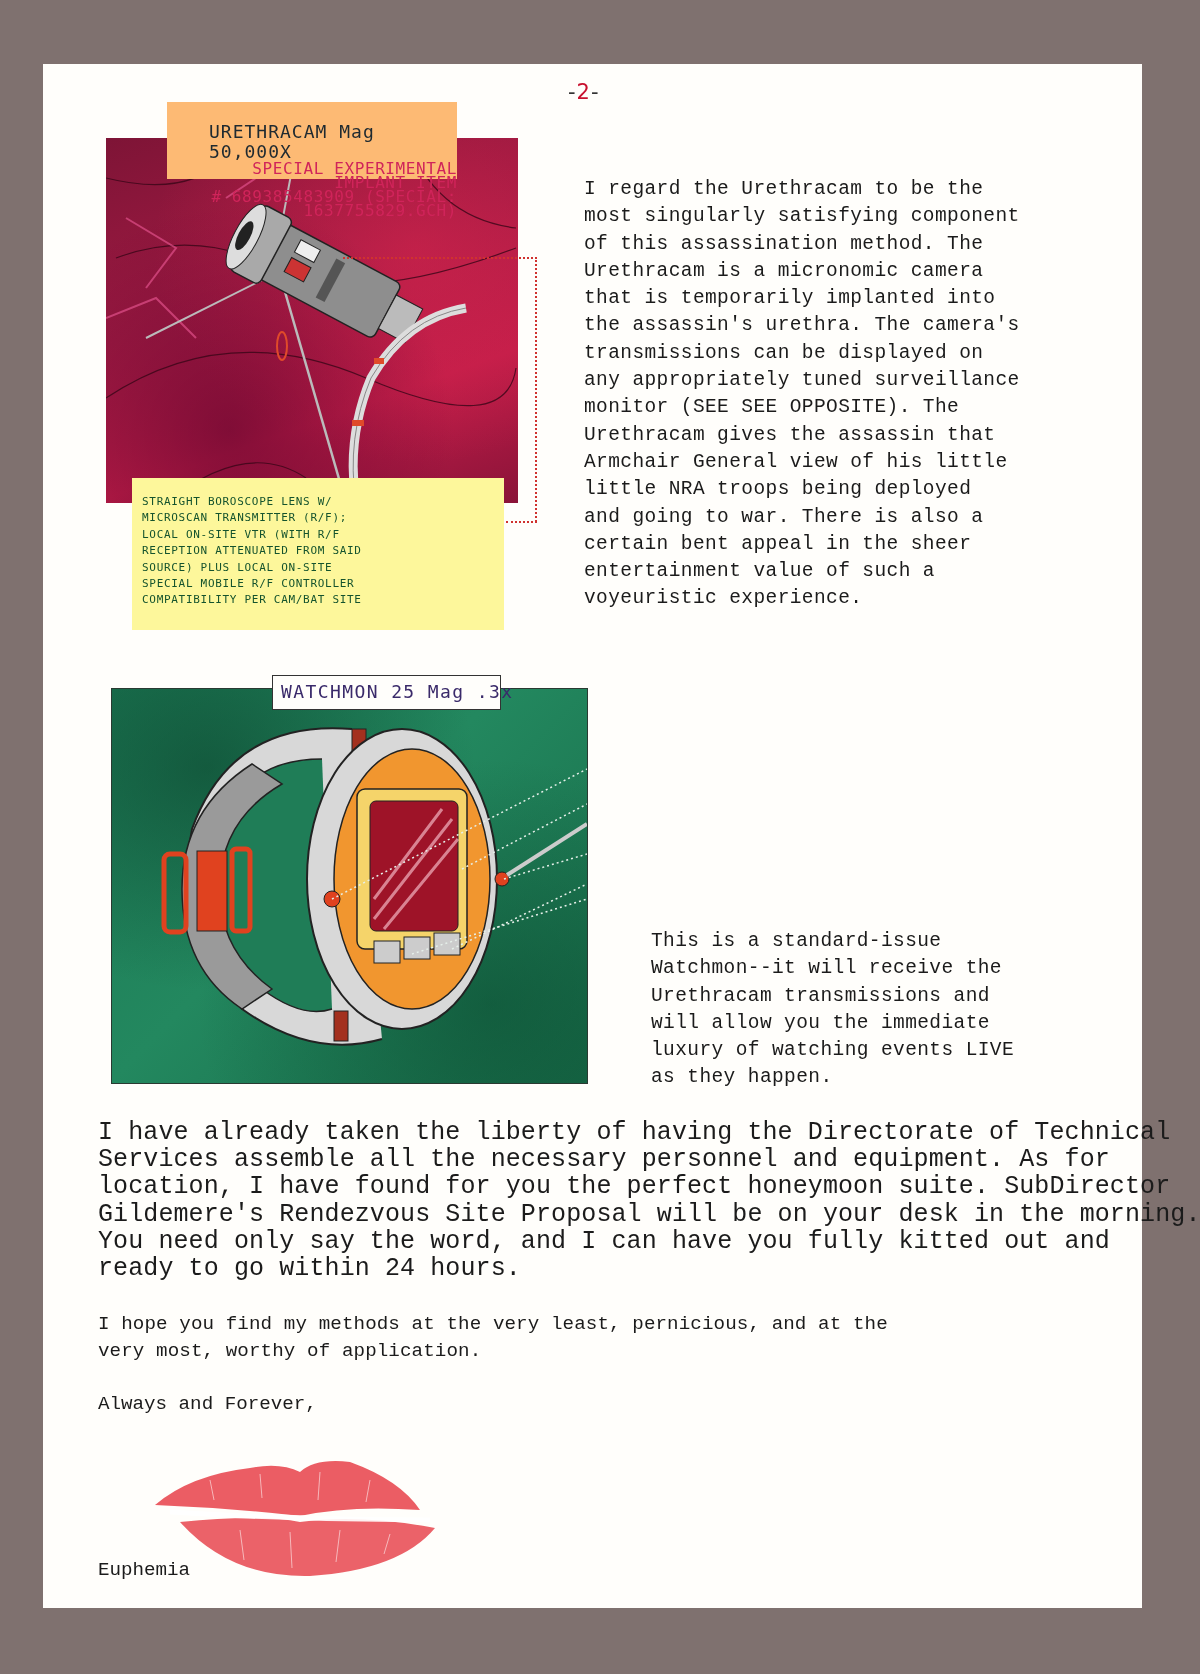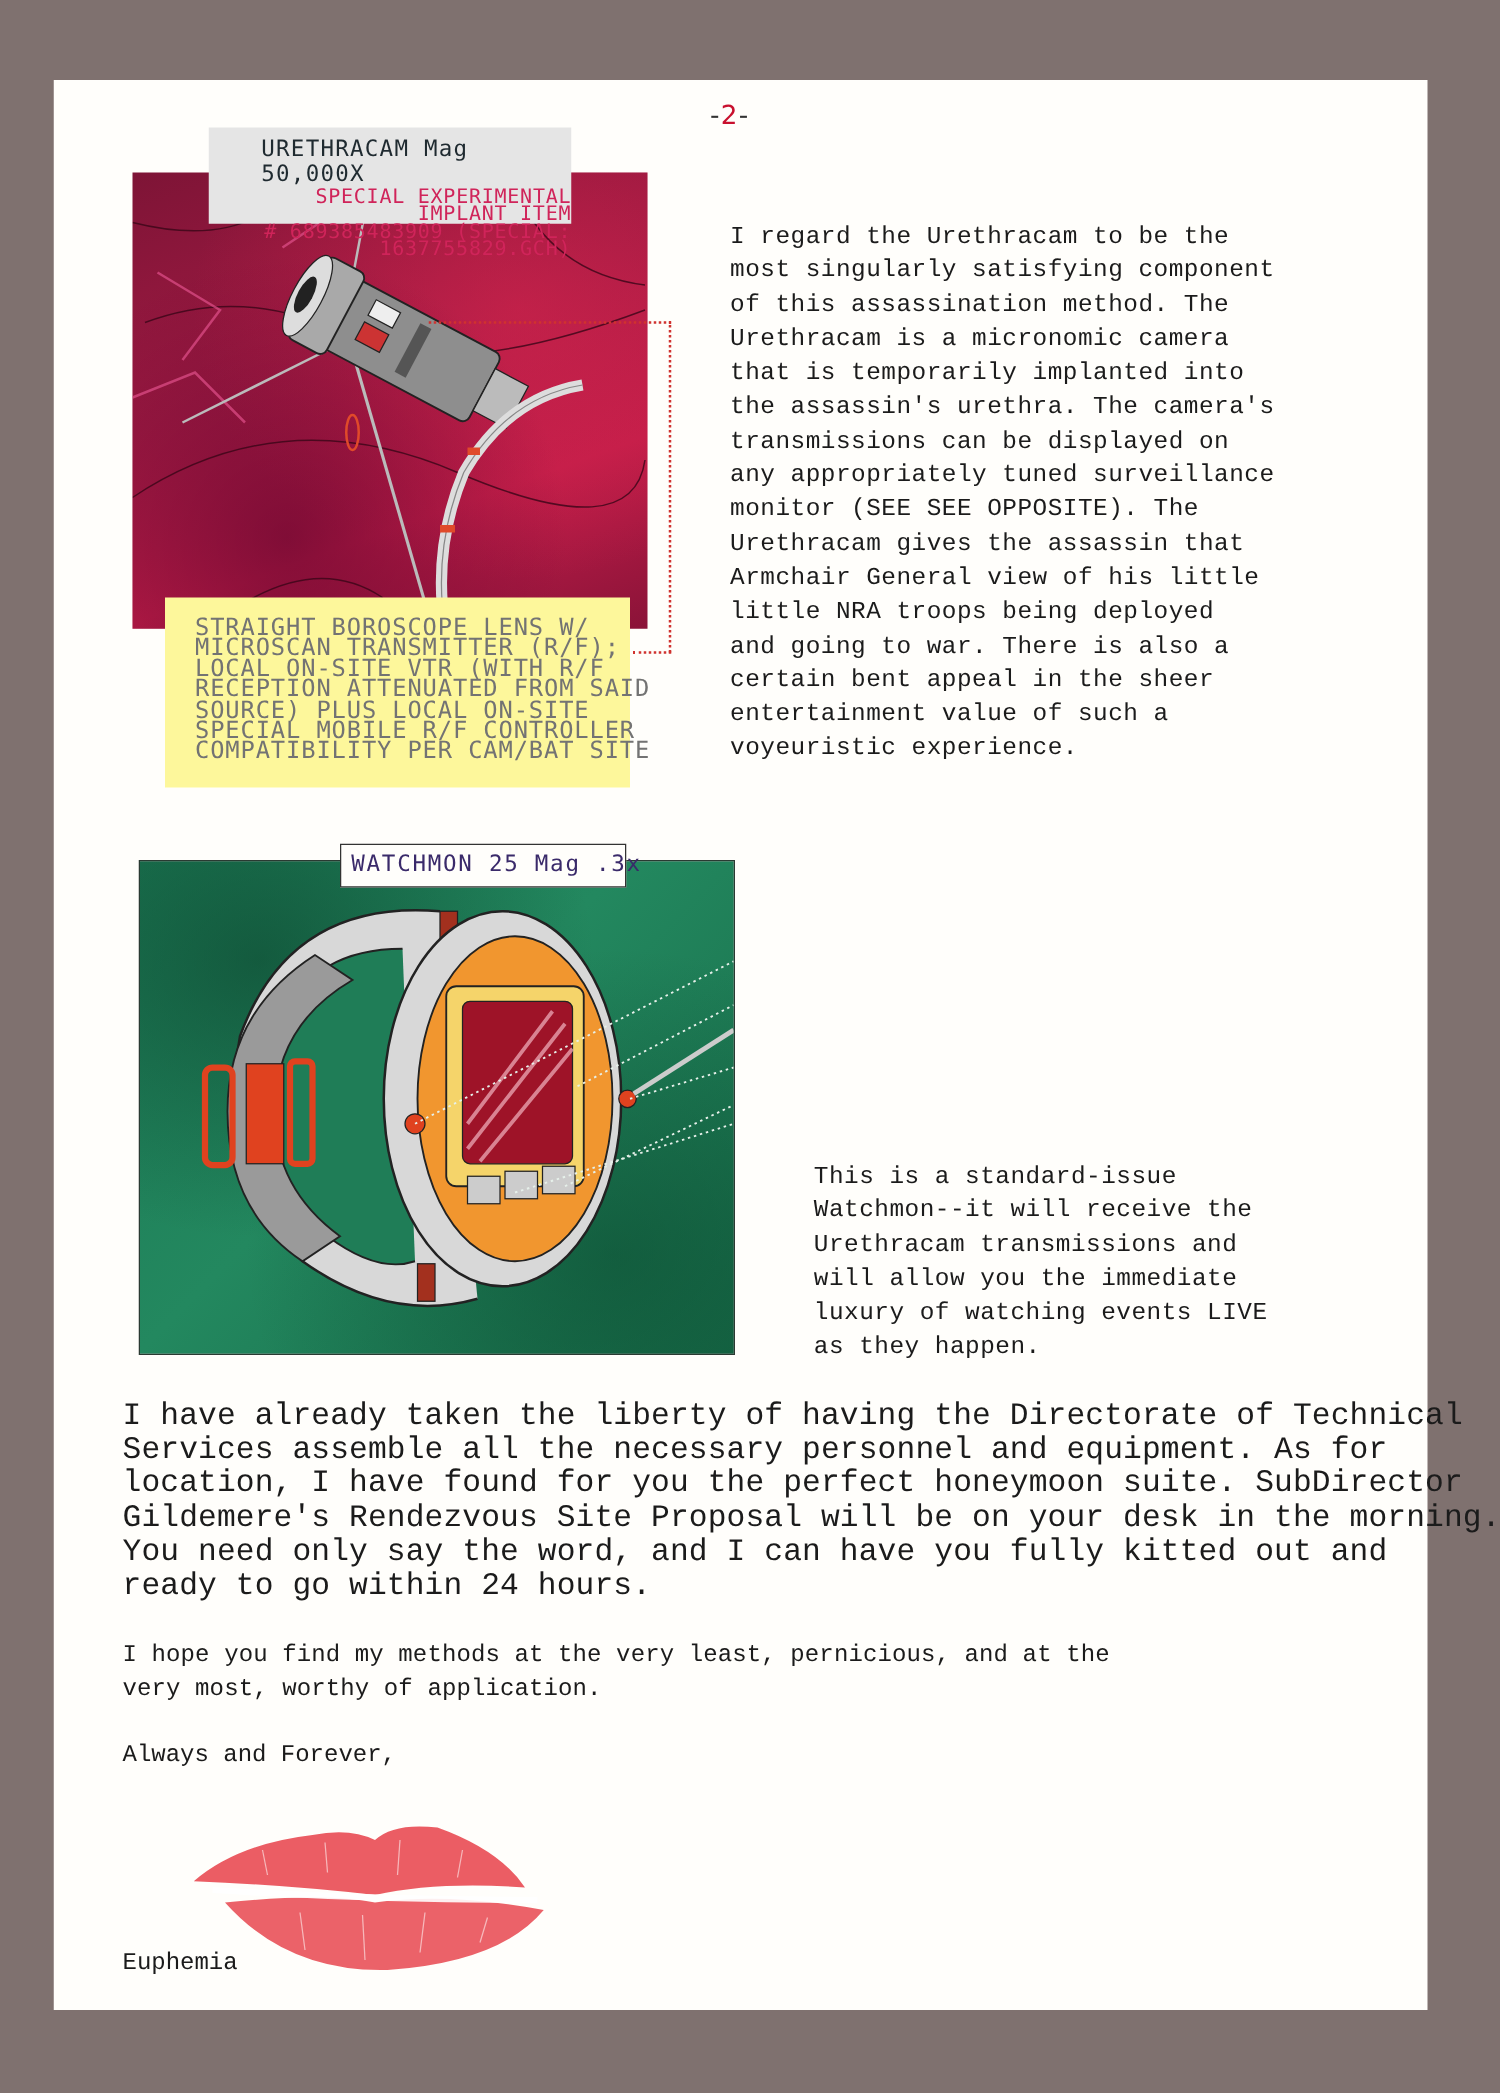--- a/index.html
+++ b/index.html
@@ -27,33 +27,33 @@
   .ill-red {
     left: 63px; top: 74px; width: 412px; height: 365px;
     background:
       radial-gradient(ellipse at 30% 80%, rgba(80,0,40,0.55), transparent 55%),
       radial-gradient(ellipse at 75% 30%, rgba(230,40,80,0.45), transparent 60%),
       linear-gradient(160deg, #7e1436 0%, #a01a43 40%, #c01d49 70%, #8a1338 100%);
     overflow: hidden;
   }
   .label-blue {
     left: 124px; top: 38px; width: 290px; height: 77px;
-    background: #e5e5e5;
-    padding: 8px 0 0 42px; box-sizing: border-box;
+    background: #fdba74;
+    padding: 20px 0 0 42px; box-sizing: border-box;
     font-family: "DejaVu Sans Mono", monospace;
   }
   .label-blue .t1 { font-size: 18px; color: #1f2a30; letter-spacing: 1px; line-height: 20px; }
   .label-blue .t2 { font-size: 16px; color: #d0245a; line-height: 14px; letter-spacing: 0.6px; text-align: right; }
 
   .note-yellow-1 {
     left: 89px; top: 414px; width: 372px; height: 152px;
     background: #fdf79b;
-    padding: 16px 0 0 24px; box-sizing: border-box;
+    padding: 16px 0 0 10px; box-sizing: border-box;
     font-family: "DejaVu Sans Mono", monospace;
-    font-size: 19px; line-height: 16.4px; color: #737373; letter-spacing: 0.7px;
+    font-size: 11px; line-height: 16.4px; color: #14532d; letter-spacing: 0.7px;
     white-space: pre;
   }
   .dotline-h { left: 300px; top: 193px; width: 194px; border-top: 2px dotted #d0322f; }
   .dotline-v { left: 492px; top: 193px; height: 265px; border-left: 2px dotted #d0322f; }
   .dotline-h2 { left: 463px; top: 457px; width: 31px; border-top: 2px dotted #d0322f; }
 
   
   .type {
     font-family: "Liberation Mono", "DejaVu Sans Mono", monospace;
     color: #1b1b1b; white-space: pre; font-weight: normal;

